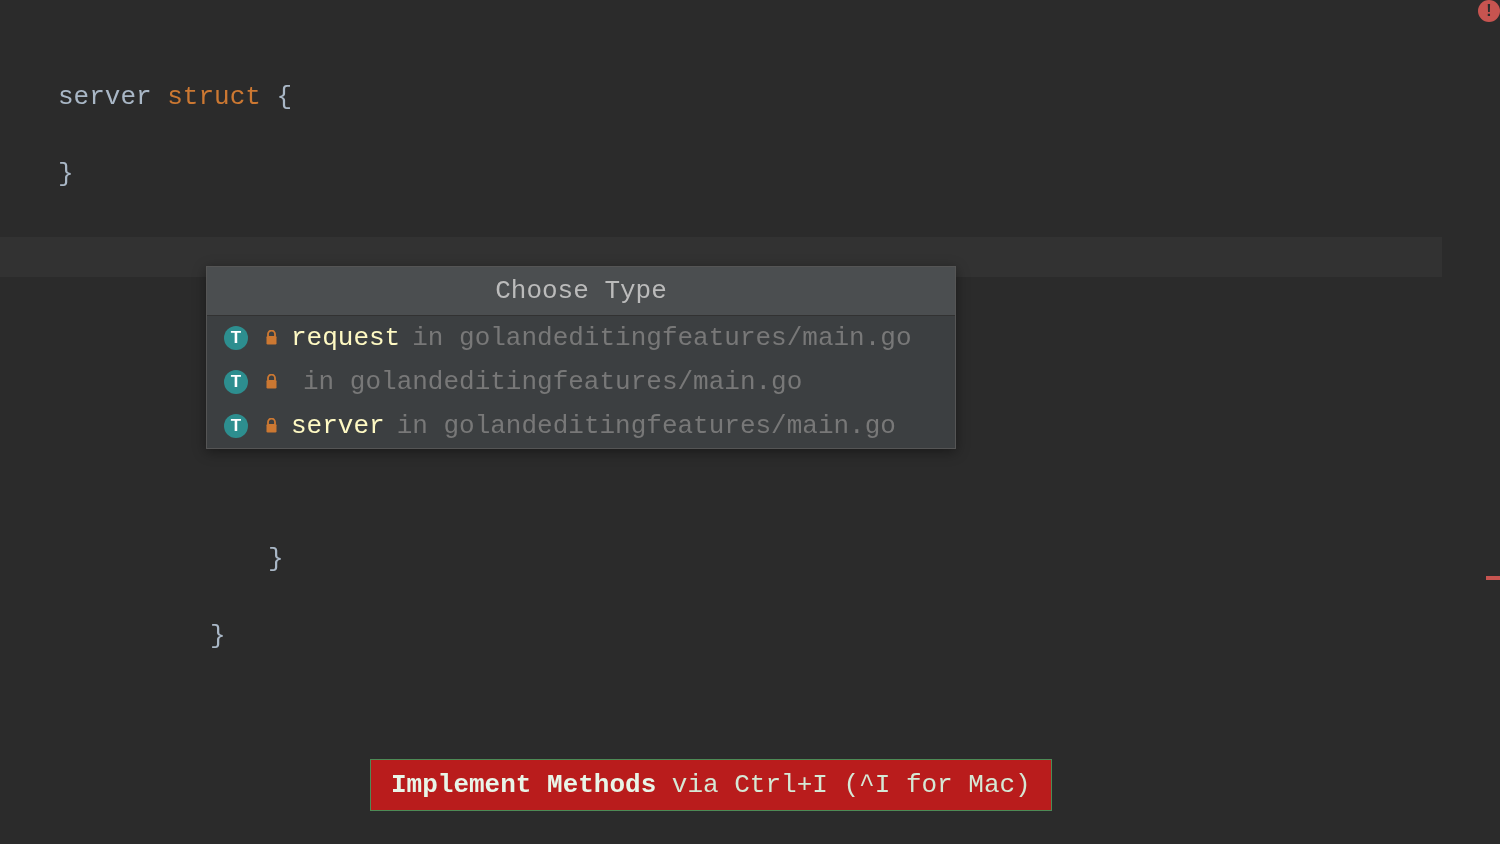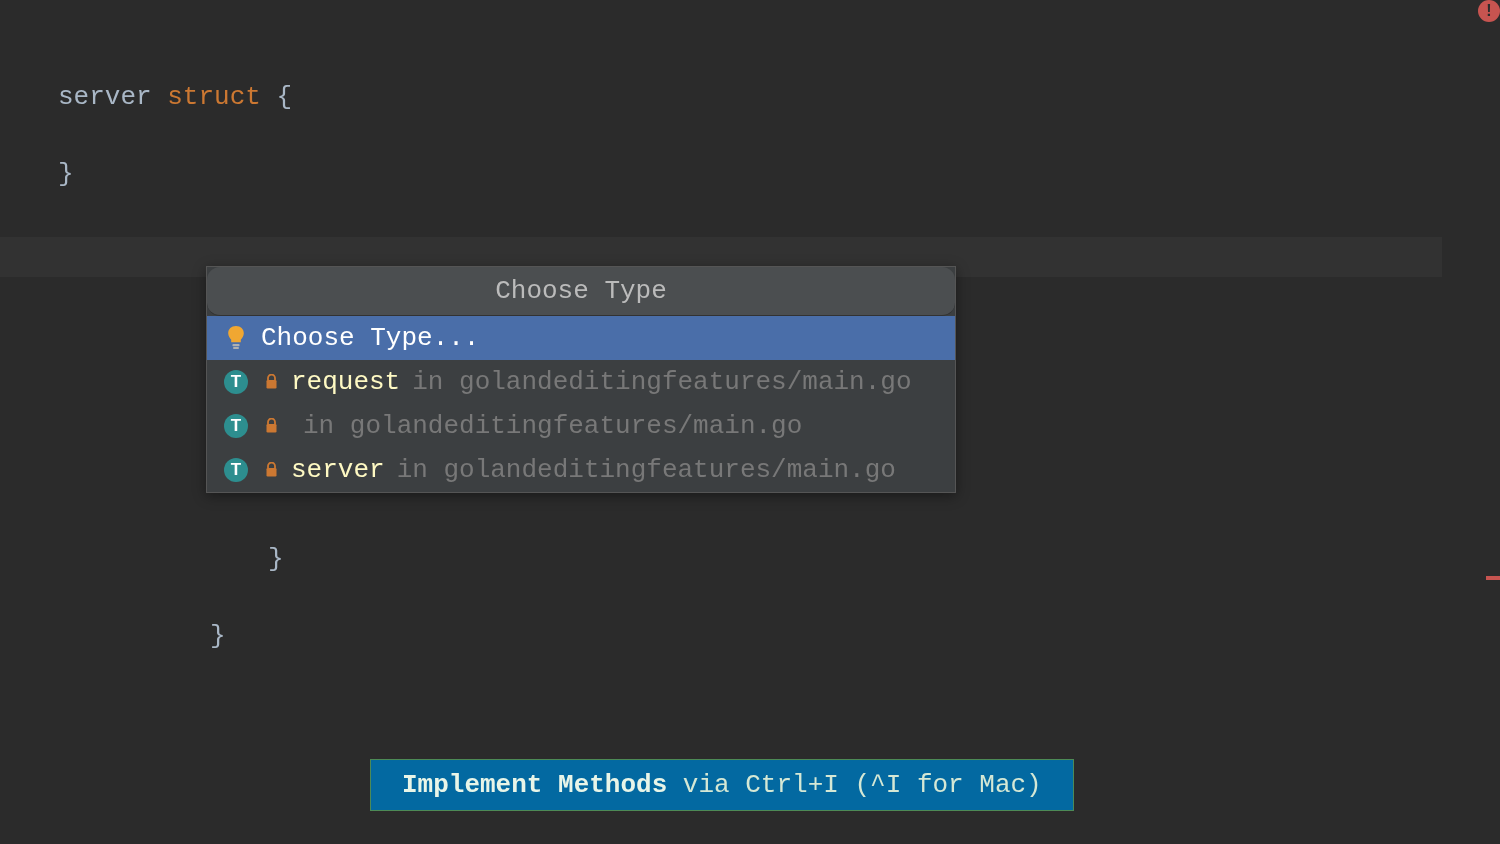--- a/index.html
+++ b/index.html
@@ -53,21 +53,20 @@
       z-index: 10;
       box-shadow: 0 3px 12px rgba(0,0,0,0.4);
     }
     .popup-header {
       background: #4b4e50;
       color: #bbbbbb;
       text-align: center;
       padding: 9px 0;
       font-size: 26px;
       border-bottom: 1px solid #323232;
-      border-radius: 13px;
     }
     .popup-item {
       display: flex;
       align-items: center;
       padding: 8px 16px;
       font-size: 26px;
       height: 44px;
       color: #bbbbbb;
       cursor: pointer;
     }
@@ -117,23 +116,23 @@
       color: #787878;
       margin-left: 12px;
     }
     .item-loc-in {
       color: #787878;
     }
     .banner {
       position: absolute;
       bottom: 33px;
       left: 370px;
-      background: #0369a1;
+      background: #b91c1c;
       border: 1px solid #4d8a56;
-      padding: 10px 31px;
+      padding: 10px 20px;
       font-size: 26px;
       color: #d5e8d5;
       z-index: 5;
     }
     .banner-strong {
       font-weight: bold;
       color: #e8f5e8;
     }
     .error-icon {
       position: absolute;
@@ -189,30 +188,20 @@
 </div>
 
 <div class="code-below">
 <div class="indent1">}</div>
 <div>}</div>
 </div>
 
 <div class="popup">
   <div class="popup-header">Choose Type</div>
 
-  <div class="popup-item selected">
-    <span class="icon-slot bulb-icon">
-      <svg viewBox="0 0 16 20">
-          <path d="M8 0 C4 0 1.5 2.6 1.5 6 C1.5 8.5 3 10 4 11.5 L4 13.5 L12 13.5 L12 11.5 C13 10 14.5 8.5 14.5 6 C14.5 2.6 12 0 8 0 Z" fill="#f0a732"></path>
-          <rect x="5" y="15" width="6" height="1.8" rx="0.8" fill="#b0b0b0"></rect>
-          <rect x="5.5" y="17.5" width="5" height="1.6" rx="0.8" fill="#b0b0b0"></rect>
-        </svg>
-    </span>
-    <span>Choose Type...</span>
-  </div>
 
   <div class="popup-item">
     <span class="icon-slot">
         <span class="type-icon">T</span>
       </span>
     <span class="lock-icon">
       <svg width="13" height="16" viewBox="0 0 13 16">
           <path d="M3 6 V4 a3.5 3.5 0 0 1 7 0 V6" fill="none" stroke="#cc7832" stroke-width="1.8"></path>
           <rect x="1.5" y="6" width="10" height="8.5" rx="1.2" fill="#cc7832"></rect>
         </svg>

